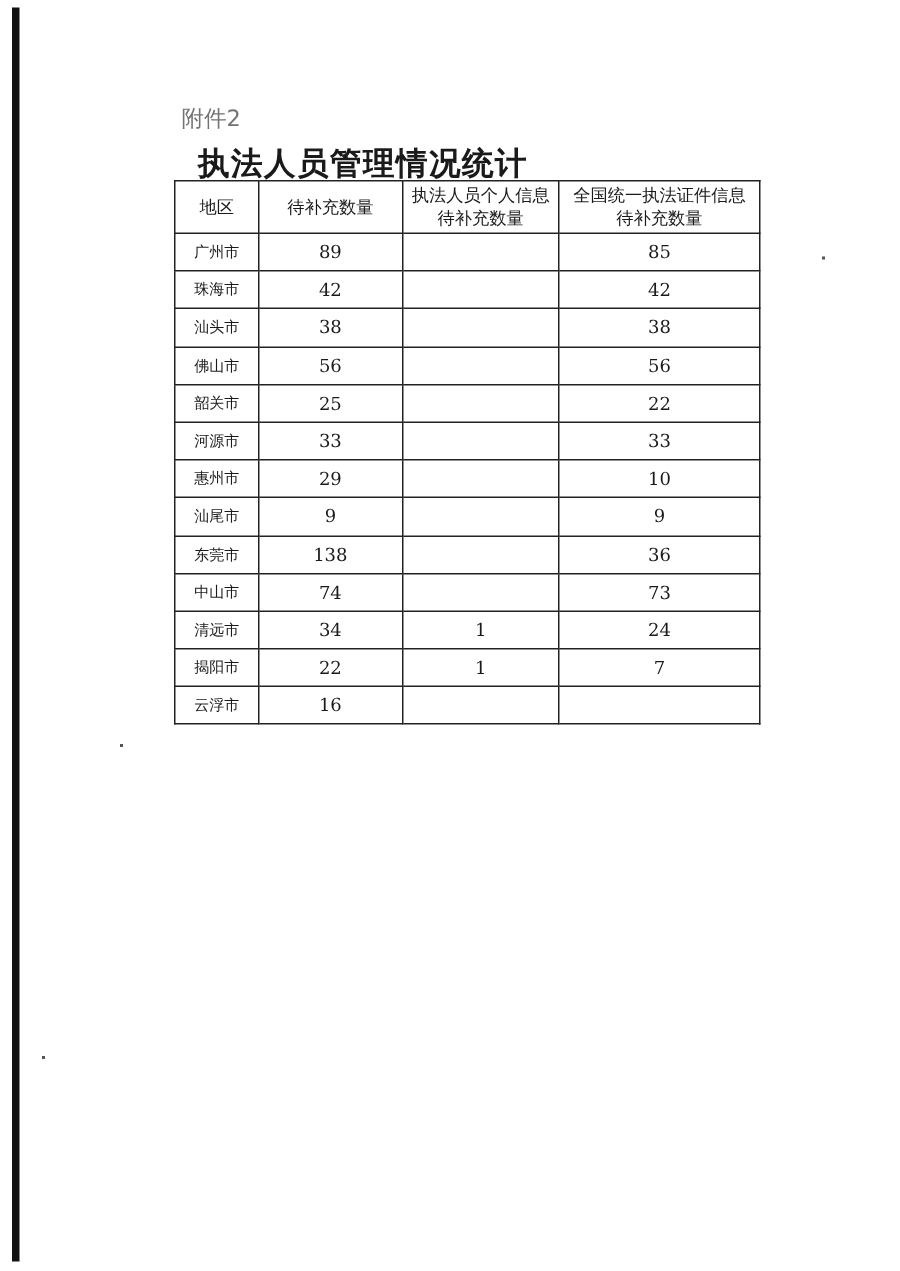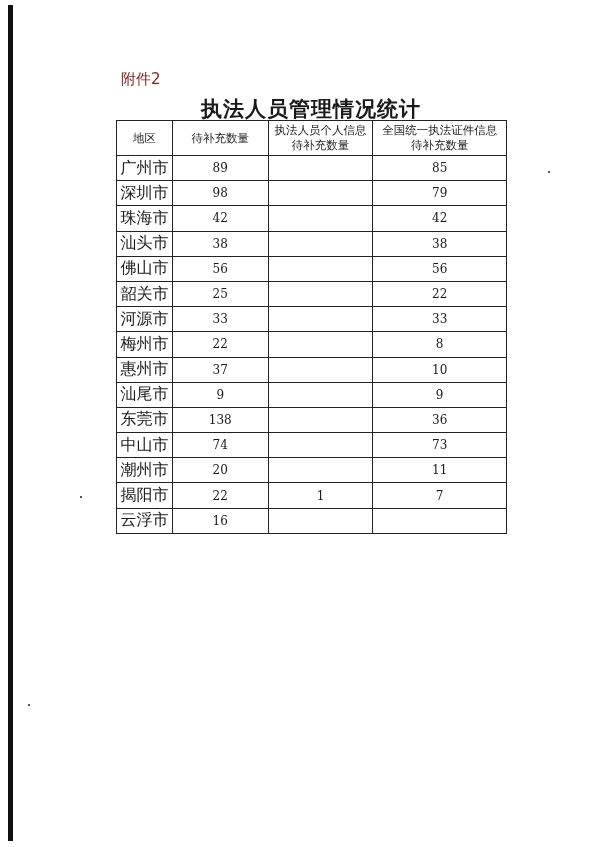--- a/index.html
+++ b/index.html
@@ -9,41 +9,41 @@
     font-family: "DejaVu Serif", "Liberation Serif", serif;
     color: #1a1a1a;
   }
   .scan-edge {
     position: absolute; left: 8px; top: 5px; width: 5px; height: 836px;
     background: #111;
   }
   .speck { position: absolute; width: 2px; height: 2px; background: #555; }
   .attachment {
     position: absolute; left: 121px; top: 70px;
-    font-size: 15px; font-family: "DejaVu Sans", sans-serif; color: #7f1d1d;
+    font-size: 15px; font-family: "DejaVu Sans", sans-serif; color: #737373;
   }
   .title {
-    position: absolute; left: 116px; width: 390px; top: 95px;
-    text-align: center; font-size: 21px; font-weight: bold; letter-spacing: 1px;
+    position: absolute; left: 132px; width: 390px; top: 95px;
+    text-align: left; font-size: 21px; font-weight: bold; letter-spacing: 1px;
   }
   table.stats {
     position: absolute; left: 116px; top: 120px;
     width: 391px; border-collapse: collapse;
     font-size: 12px;
   }
   table.stats th, table.stats td {
     border: 1.5px solid #222; text-align: center; padding: 0;
     font-weight: normal;
   }
   table.stats th {
     height: 34px; line-height: 15px; font-family: "DejaVu Sans", sans-serif;
     font-size: 11.5px;
   }
   table.stats td { height: 24.2px; }
-  td.region { font-family: Liberation Mono, monospace; font-size: 16px; }
+  td.region { font-family: Liberation Mono, monospace; font-size: 10px; }
   col.c1 { width: 56px; } col.c2 { width: 96px; } col.c3 { width: 105px; } col.c4 { width: 134px; }
 </style>
 </head>
 <body>
 
 <div class="scan-edge"></div>
 <div class="speck" style="left:548px;top:171px"></div>
 <div class="speck" style="left:80px;top:496px"></div>
 <div class="speck" style="left:28px;top:704px"></div>
 
@@ -66,26 +66,20 @@
     </tr>
   </thead>
   <tbody id="tbody">
       <tr>
         <td class="region">广州市</td>
         <td>89</td>
         <td></td>
         <td>85</td>
       </tr>
       <tr>
-        <td class="region">深圳市</td>
-        <td>98</td>
-        <td></td>
-        <td>79</td>
-      </tr>
-      <tr>
         <td class="region">珠海市</td>
         <td>42</td>
         <td></td>
         <td>42</td>
       </tr>
       <tr>
         <td class="region">汕头市</td>
         <td>38</td>
         <td></td>
         <td>38</td>
@@ -102,28 +96,22 @@
         <td></td>
         <td>22</td>
       </tr>
       <tr>
         <td class="region">河源市</td>
         <td>33</td>
         <td></td>
         <td>33</td>
       </tr>
       <tr>
-        <td class="region">梅州市</td>
-        <td>22</td>
-        <td></td>
-        <td>8</td>
-      </tr>
-      <tr>
         <td class="region">惠州市</td>
-        <td>37</td>
+        <td>29</td>
         <td></td>
         <td>10</td>
       </tr>
       <tr>
         <td class="region">汕尾市</td>
         <td>9</td>
         <td></td>
         <td>9</td>
       </tr>
       <tr>
@@ -132,24 +120,24 @@
         <td></td>
         <td>36</td>
       </tr>
       <tr>
         <td class="region">中山市</td>
         <td>74</td>
         <td></td>
         <td>73</td>
       </tr>
       <tr>
-        <td class="region">潮州市</td>
-        <td>20</td>
-        <td></td>
-        <td>11</td>
+        <td class="region">清远市</td>
+        <td>34</td>
+        <td>1</td>
+        <td>24</td>
       </tr>
       <tr>
         <td class="region">揭阳市</td>
         <td>22</td>
         <td>1</td>
         <td>7</td>
       </tr>
       <tr>
         <td class="region">云浮市</td>
         <td>16</td>

